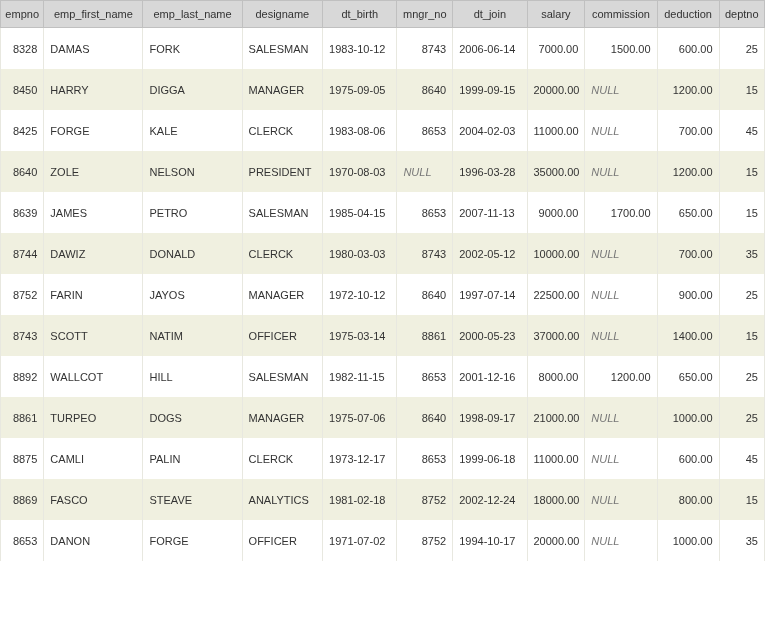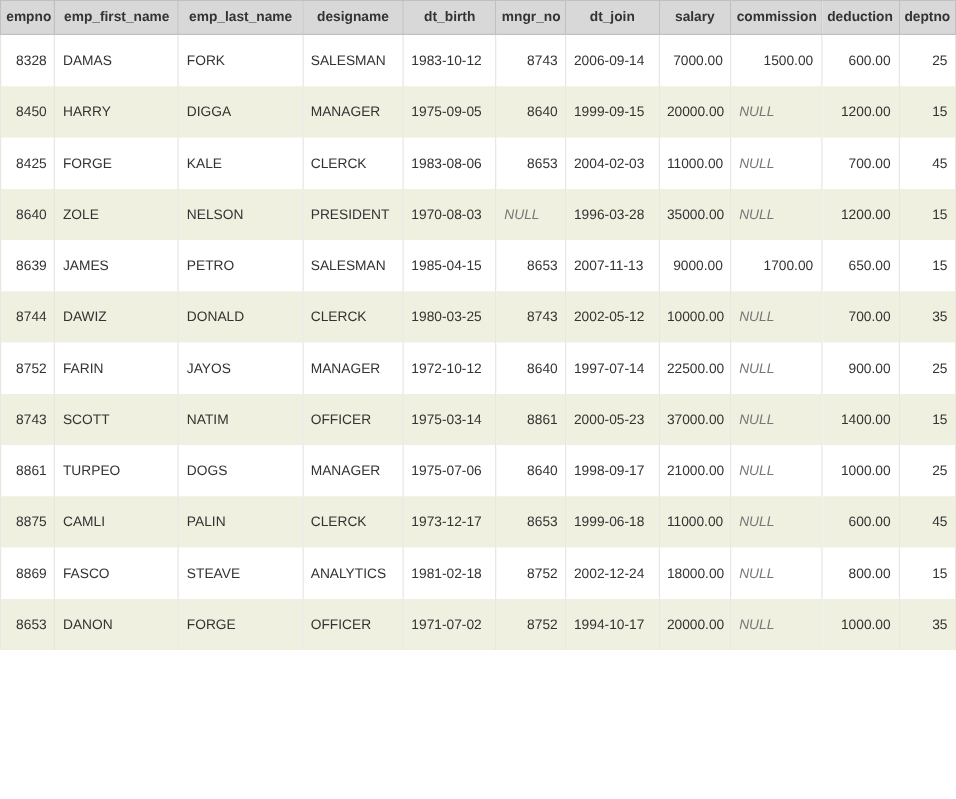--- a/index.html
+++ b/index.html
@@ -12,21 +12,21 @@
   }
   table {
     border-collapse: collapse;
     width: 765px;
     table-layout: fixed;
   }
   th {
     background: #d8d8d8;
     border: 1px solid #c0c0c0;
     padding: 4px 4px;
-    font-weight: bold;
+    font-weight: normal;
     text-align: center;
     height: 18px;
     color: #333;
     white-space: nowrap;
     overflow: hidden;
   }
   td {
     border-left: 1px solid #e8e8e0;
     border-right: 1px solid #e8e8e0;
     border-top: none;
@@ -91,21 +91,21 @@
     </tr>
   </thead>
   <tbody id="tbody">
       <tr>
         <td class="num">8328</td>
         <td class="txt">DAMAS</td>
         <td class="txt">FORK</td>
         <td class="txt">SALESMAN</td>
         <td class="txt">1983-10-12</td>
         <td class="num">8743</td>
-        <td class="txt">2006-09-14</td>
+        <td class="txt">2006-06-14</td>
         <td class="num">7000.00</td>
         <td class="num">1500.00</td>
         <td class="num">600.00</td>
         <td class="num">25</td>
       </tr>
       <tr>
         <td class="num">8450</td>
         <td class="txt">HARRY</td>
         <td class="txt">DIGGA</td>
         <td class="txt">MANAGER</td>
@@ -154,21 +154,21 @@
         <td class="num">9000.00</td>
         <td class="num">1700.00</td>
         <td class="num">650.00</td>
         <td class="num">15</td>
       </tr>
       <tr>
         <td class="num">8744</td>
         <td class="txt">DAWIZ</td>
         <td class="txt">DONALD</td>
         <td class="txt">CLERCK</td>
-        <td class="txt">1980-03-25</td>
+        <td class="txt">1980-03-03</td>
         <td class="num">8743</td>
         <td class="txt">2002-05-12</td>
         <td class="num">10000.00</td>
         <td class="num null" style="text-align: left;">NULL</td>
         <td class="num">700.00</td>
         <td class="num">35</td>
       </tr>
       <tr>
         <td class="num">8752</td>
         <td class="txt">FARIN</td>
@@ -189,20 +189,33 @@
         <td class="txt">OFFICER</td>
         <td class="txt">1975-03-14</td>
         <td class="num">8861</td>
         <td class="txt">2000-05-23</td>
         <td class="num">37000.00</td>
         <td class="num null" style="text-align: left;">NULL</td>
         <td class="num">1400.00</td>
         <td class="num">15</td>
       </tr>
       <tr>
+        <td class="num">8892</td>
+        <td class="txt">WALLCOT</td>
+        <td class="txt">HILL</td>
+        <td class="txt">SALESMAN</td>
+        <td class="txt">1982-11-15</td>
+        <td class="num">8653</td>
+        <td class="txt">2001-12-16</td>
+        <td class="num">8000.00</td>
+        <td class="num">1200.00</td>
+        <td class="num">650.00</td>
+        <td class="num">25</td>
+      </tr>
+      <tr>
         <td class="num">8861</td>
         <td class="txt">TURPEO</td>
         <td class="txt">DOGS</td>
         <td class="txt">MANAGER</td>
         <td class="txt">1975-07-06</td>
         <td class="num">8640</td>
         <td class="txt">1998-09-17</td>
         <td class="num">21000.00</td>
         <td class="num null" style="text-align: left;">NULL</td>
         <td class="num">1000.00</td>

